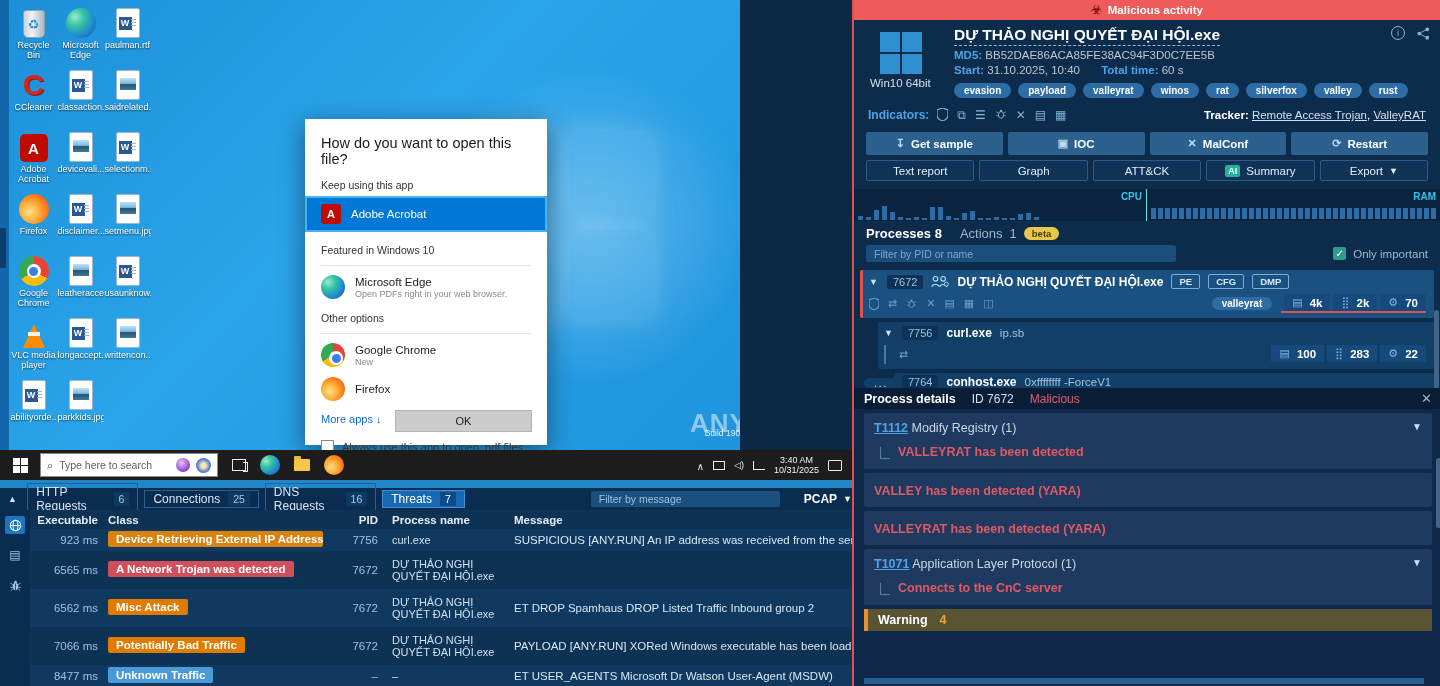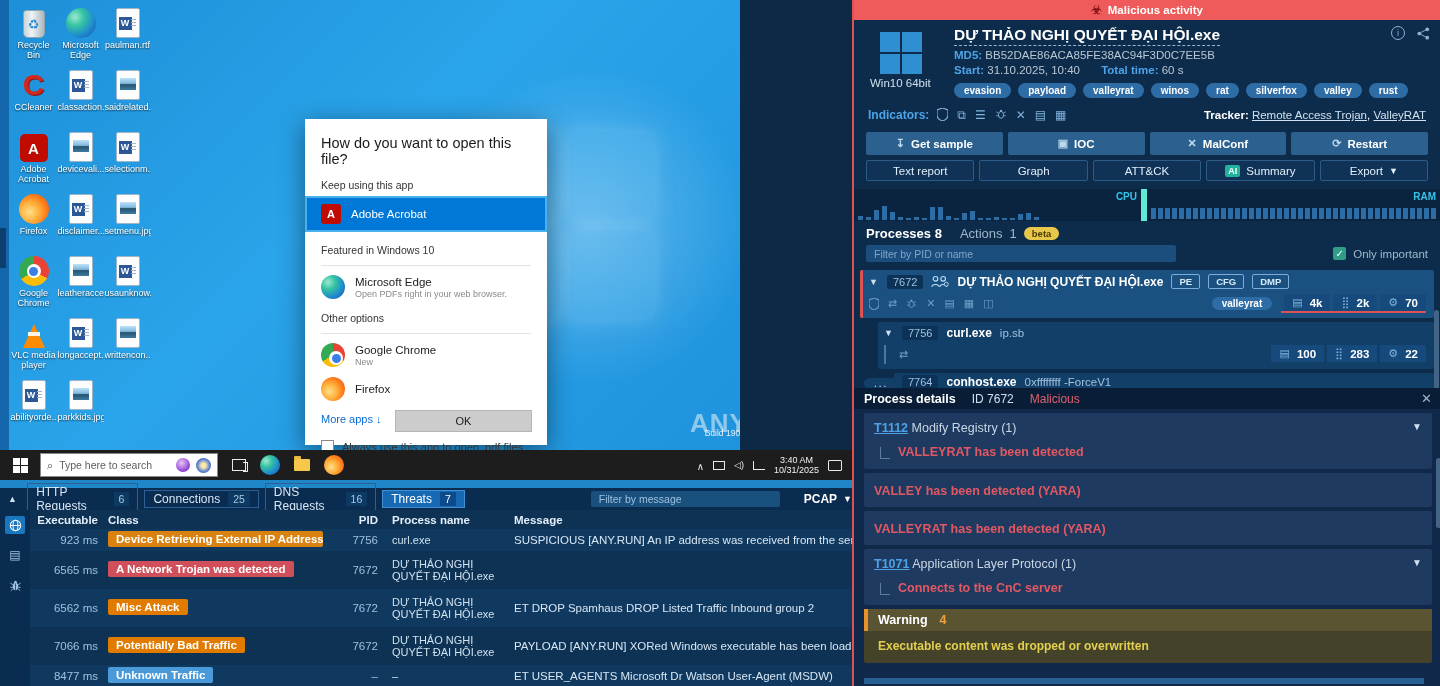--- a/index.html
+++ b/index.html
@@ -165,21 +165,21 @@
   .tracker a { color:#cfe0ef; text-decoration:underline; cursor:pointer; }
   .btnrow { display:flex; gap:5px; margin-top:10px; }
   .btn { flex:1; height:23px; background:#2c608f; color:#fff; font-weight:bold; font-size:11.5px; display:flex;
     align-items:center; justify-content:center; gap:6px; border-radius:2px; cursor:pointer; }
   .btn .bic { color:#bcd9ef; font-size:11px; }
   .btn2 { flex:1; height:21px; background:#0f3256; border:1px solid #2c5b88; color:#e2eefa; font-size:11.5px;
     display:flex; align-items:center; justify-content:center; gap:6px; border-radius:2px; cursor:pointer; }
   .aichip { background:#21b39b; color:#fff; font-size:9px; font-weight:bold; padding:1px 3px; border-radius:2px; }
 
   .charts { position:relative; margin-top:8px; height:32px; background:#0a2440; display:flex; }
-  .cpu-chart { position:relative; width:50%; border-right:6px solid #5eead4; }
+  .cpu-chart { position:relative; width:50%; border-right:1px solid #5eead4; }
   .cpu-chart .bars { position:absolute; bottom:1px; left:4px; right:30px; height:22px; display:flex; align-items:flex-end; gap:3px; }
   .cpu-chart .bars i { display:block; width:5px; background:#2d6da5; }
   .chart-lbl { position:absolute; right:4px; top:2px; color:#35c3e8; font-size:10px; font-weight:bold; }
   .ram-chart { position:relative; width:50%; }
   .ram-bars { position:absolute; bottom:2px; left:4px; right:4px; height:11px;
     background:repeating-linear-gradient(90deg,#2d6da5 0 5px, rgba(0,0,0,0) 5px 7px); }
 
   .proc-tabs { display:flex; align-items:center; gap:18px; padding:5px 12px 4px; }
   .ptab1 { color:#fff; font-weight:bold; font-size:13px; cursor:pointer; }
   .ptab2 { color:#9fb8cd; font-size:13px; cursor:pointer; display:flex; gap:7px; align-items:center; }
@@ -849,20 +849,19 @@
           <div class="tsub">
               <span class="tree"></span>
             <span class="redtxt">Connects to the CnC server</span>
             </div>
         </div>
         <div class="warn">
           <div class="warn-head">
             <span class="warn-title">Warning</span>
             <span class="warn-cnt">4</span>
           </div>
-          <div class="warn-body">Executable content was dropped or overwritten</div>
         </div>
       </div>
       <div class="det-strip"></div>
       <div class="dscroll"></div>
     </div>
   </div>
 </div>
 
 </body></html>

